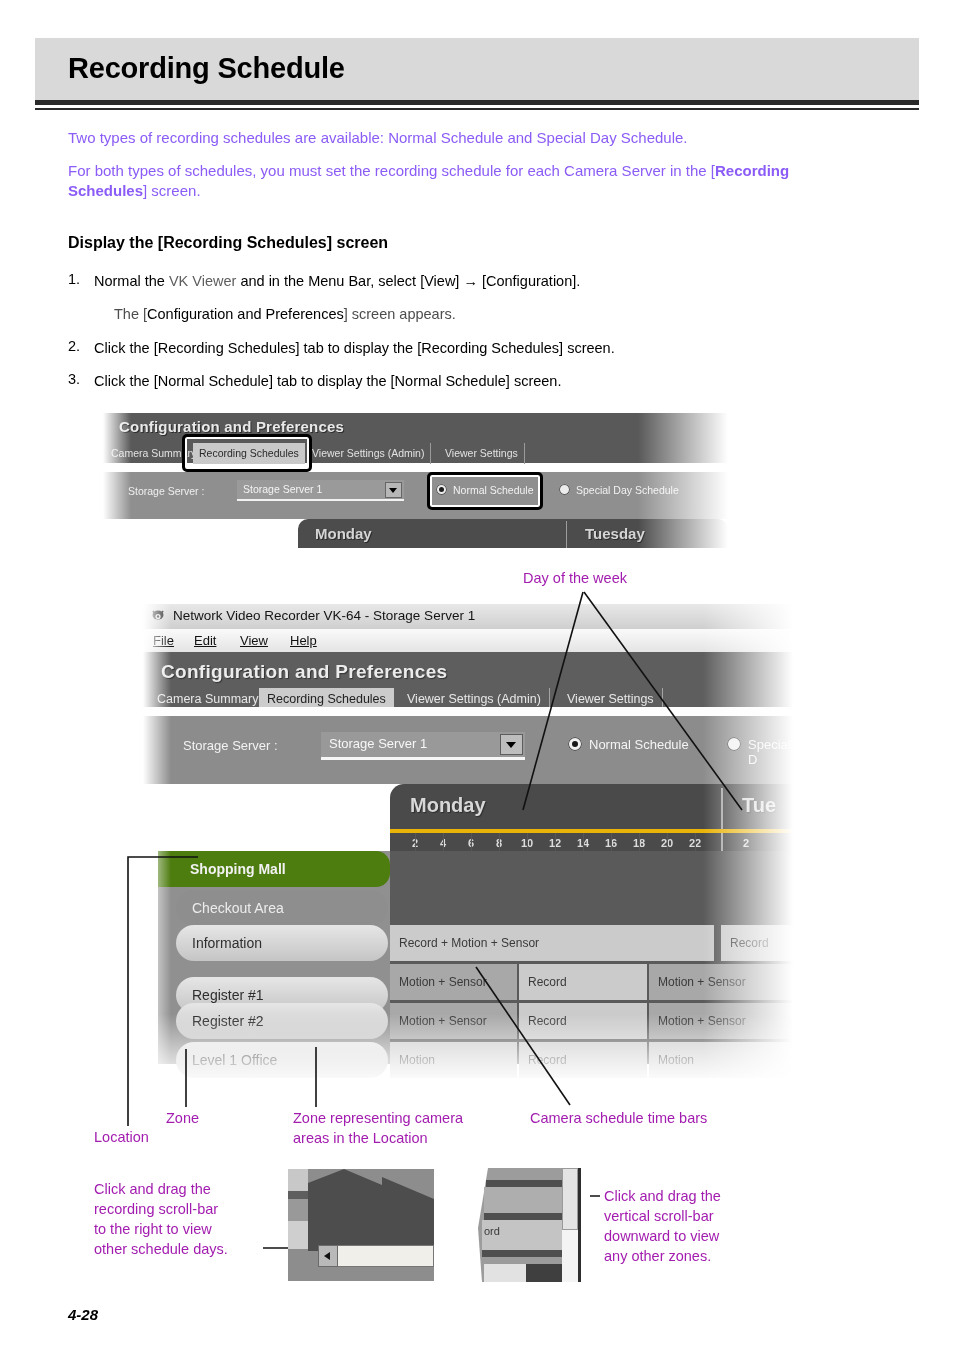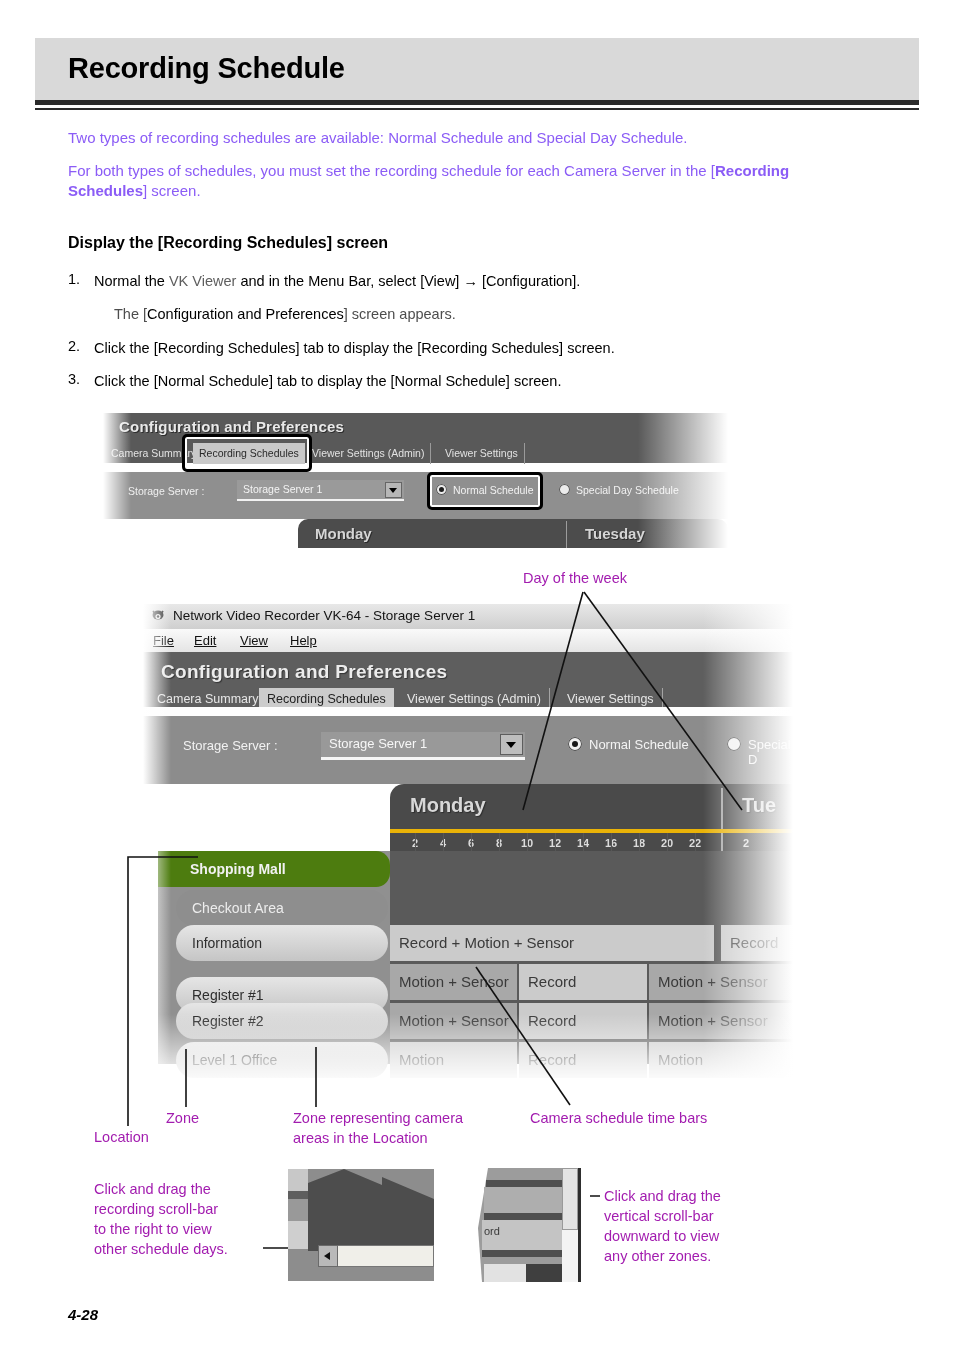--- a/index.html
+++ b/index.html
@@ -107,21 +107,21 @@
 
   .f2-leftcol{position:absolute;left:15px;top:67px;width:232px;height:213px;background:#909090;
               border-top-left-radius:16px;}
   .f2-rowlab{position:absolute;left:18px;height:36px;line-height:36px;width:212px;
              font-size:14px;border-radius:18px;padding-left:16px;box-sizing:border-box;}
   .f2-rowlab.loc{background:#4d7c0f;color:#f2f2f2;font-weight:bold;border-radius:0 14px 14px 0;}
   .f2-rowlab.zone{background:#8e8e8e;color:#ededed;}
   .f2-rowlab.cam{background:linear-gradient(to bottom,#e6e6e6,#c5c5c5);color:#2e2e2e;}
 
   .f2-cells{position:absolute;left:247px;top:67px;width:403px;height:213px;background:#5a5a5a;}
-  .f2-cell{position:absolute;height:36px;line-height:36px;font-size:15px;
+  .f2-cell{position:absolute;height:36px;line-height:36px;font-size:12px;
            color:#3a3a3a;padding-left:9px;box-sizing:border-box;white-space:nowrap;overflow:hidden;}
   .f2-cell.dark{background:#a8a8a8;}
   .f2-cell.light{background:#cbcbcb;}
 
   
   .fade-r{position:absolute;top:0;right:0;width:90px;height:100%;
      background:linear-gradient(to right,rgba(255,255,255,0),#fff);pointer-events:none;}
   .fade-b{position:absolute;left:0;bottom:0;width:100%;height:70px;
      background:linear-gradient(to bottom,rgba(255,255,255,0),#fff);pointer-events:none;}
   .fade-l{position:absolute;left:0;top:0;width:28px;height:100%;

